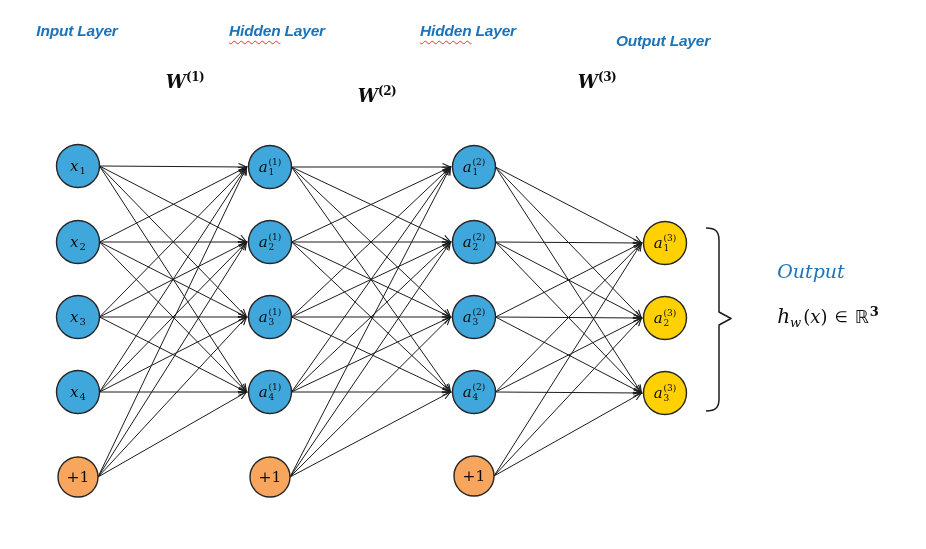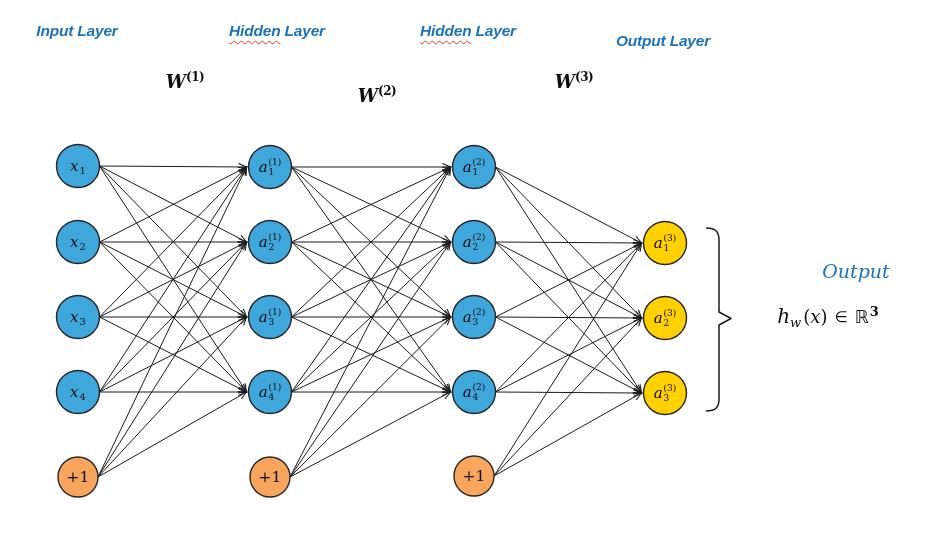--- a/index.html
+++ b/index.html
@@ -140,25 +140,25 @@
   <div class="layer-label" style="left: 663px; top: 32px; color: rgb(28, 115, 186);">
     <span>Output Layer</span>
   </div>
 
   <div class="w-label" style="left:185px;top:62px">
     <span>W</span><sup>(1)</sup>
   </div>
   <div class="w-label" style="left:377px;top:76px">
     <span>W</span><sup>(2)</sup>
   </div>
-  <div class="w-label" style="left:574px;top:62px">
+  <div class="w-label" style="left:597px;top:62px">
     <span>W</span><sup>(3)</sup>
   </div>
 
-  <div class="output-title" style="left: 856px; top: 271px; color: rgb(28, 115, 186);">Output</div>
+  <div class="output-title" style="left: 811px; top: 271px; color: rgb(28, 115, 186);">Output</div>
   <div class="formula" style="left:828px;top:316px">
     <span class="f-base">h</span>
       <span class="f-sub">w</span>
       <span class="f-paren">(</span>
       <span class="f-var">x</span>
       <span class="f-paren">)</span>
       <span class="f-in">∈</span>
       <span class="f-set">ℝ</span>
       <span class="f-sup">3</span>
   </div>

